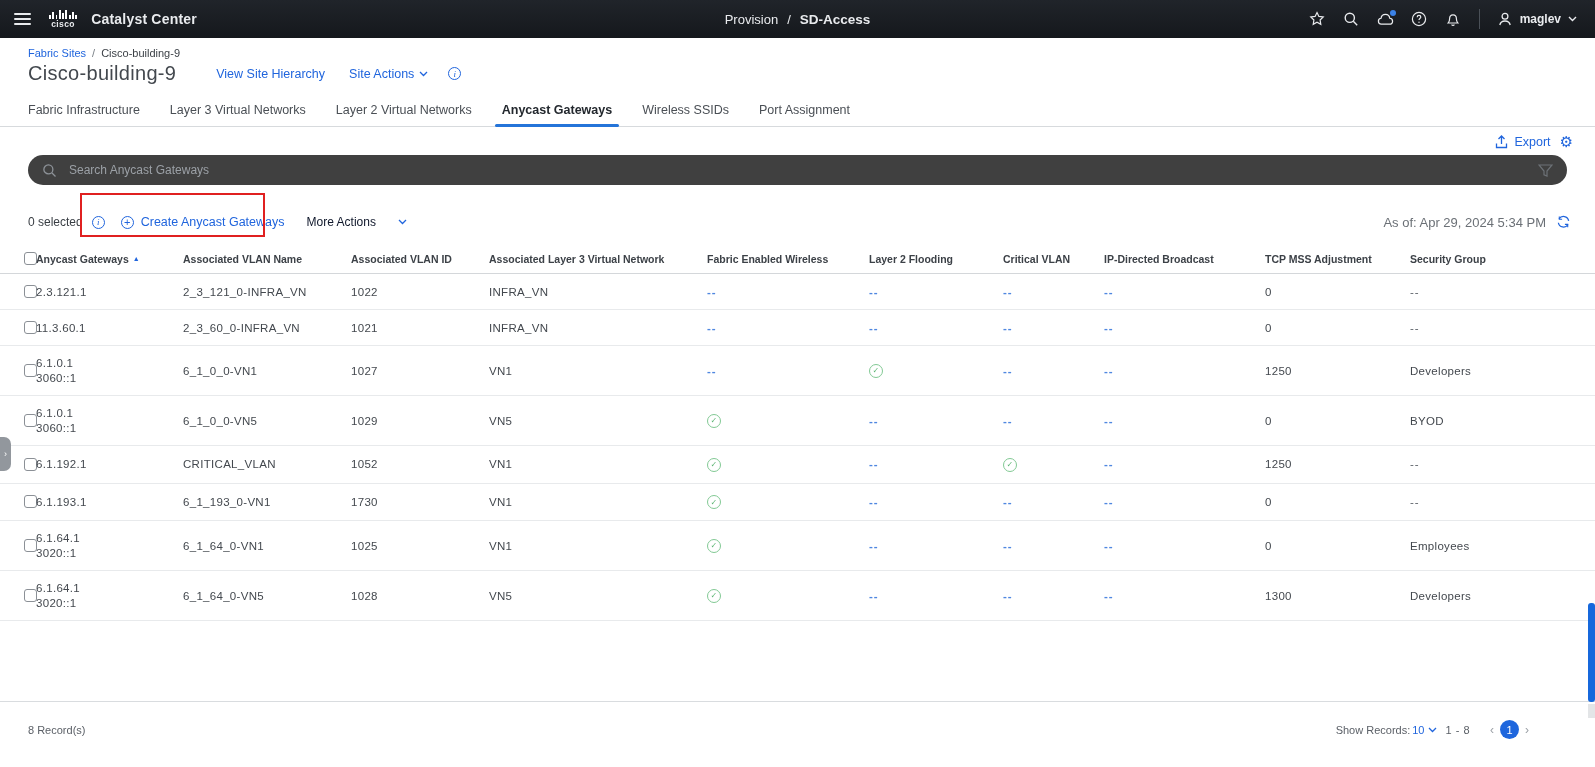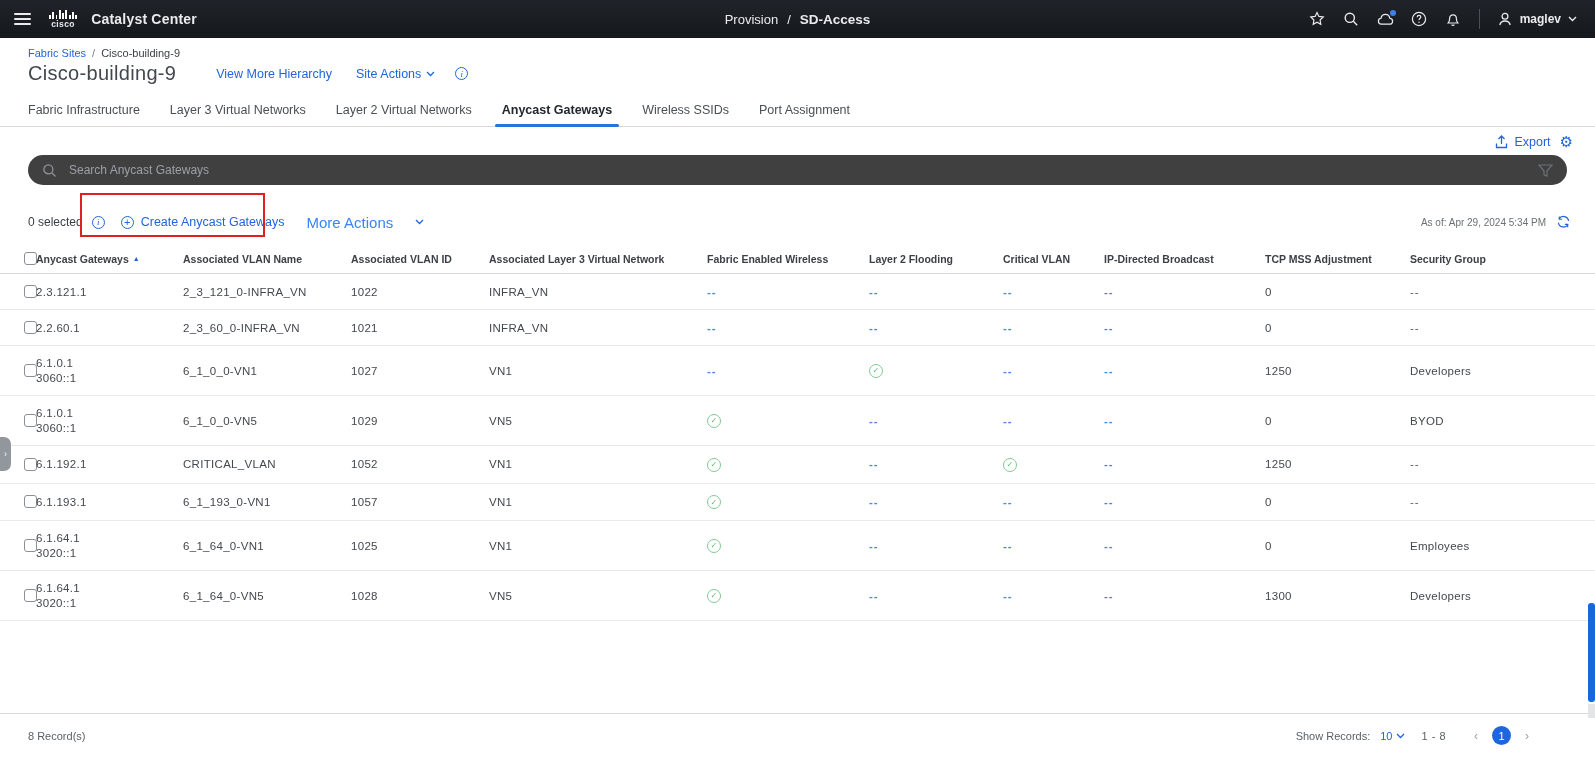--- a/index.html
+++ b/index.html
@@ -52,41 +52,41 @@
   .search-box { height:30px; background:#404040; border-radius:15px; display:flex; align-items:center; padding:0 14px; gap:12px; }
   .search-placeholder { color:#9ba0a6; font-size:12px; flex:1; }
   .funnel { cursor:pointer; }
 
   
   .actions-row { position:relative; margin:22px 24px 0 28px; height:30px; display:flex; align-items:center; font-size:12px; }
   .selected-text { color:#393e44; font-size:12px; }
   .actions-row .info-circle { margin-left:9px; }
   .create-link { margin-left:16px; color:#2065dd; display:flex; align-items:center; gap:7px; cursor:pointer; font-size:12.5px; }
   .plus-circle { width:13px; height:13px; border-radius:50%; border:1px solid #2065dd; color:#2065dd; display:inline-flex; align-items:center; justify-content:center; font-size:11px; line-height:1; }
-  .more-actions { margin-left:22px; color:#3b82f6; display:flex; align-items:center; gap:22px; cursor:pointer; font-size:15px; }
-  .asof { margin-left:auto; color:#6b7076; font-size:10px; display:flex; align-items:center; gap:10px; }
+  .more-actions { margin-left:22px; color:#0f172a; display:flex; align-items:center; gap:22px; cursor:pointer; font-size:12px; }
+  .asof { margin-left:auto; color:#6b7076; font-size:13px; display:flex; align-items:center; gap:10px; }
   .refresh-icon { cursor:pointer; }
   .highlight-box { position:absolute; left:52px; top:-14px; width:185px; height:44px; border:2.5px solid #e02020; pointer-events:none; }
 
   
   .table-wrap { margin-top:6px; }
   table { border-collapse:collapse; width:1595px; table-layout:fixed; }
   th { text-align:left; font-size:10.5px; font-weight:bold; color:#3c4147; padding:9px 6px 8px 0; border-bottom:1px solid #d4d7da; white-space:nowrap; }
   th .sort { color:#2065dd; font-size:7px; margin-left:4px; vertical-align:2px; }
   td { font-size:11.5px; color:#43484e; padding:11px 6px 11px 0; border-bottom:1px solid #e8eaec; letter-spacing:.3px; vertical-align:middle; }
   td .line2 { margin-top:3px; }
   .cb-cell { padding-left:24px !important; width:36px; }
   .checkbox { width:13px; height:13px; border:1.5px solid #8b9096; border-radius:3px; background:#fff; cursor:pointer; }
   .dash-blue { color:#4f87e0; font-weight:bold; letter-spacing:1px; }
   .dash-gray { color:#5a5f66; letter-spacing:1px; }
   .check-icon { display:inline-flex; width:14px; height:14px; border:1px solid #82c994; border-radius:50%; color:#5cb573; font-size:8px; align-items:center; justify-content:center; }
 
   
-  .footer { position:absolute; left:0; right:0; bottom:0; height:54px; border-top:1px solid #d9dcdf; background:#fff; display:flex; align-items:center; padding:0 60px 10px 28px; font-size:11px; color:#5a5f66; }
-  .footer-right { margin-left:auto; display:flex; align-items:center; gap:8px; }
+  .footer { position:absolute; left:0; right:0; bottom:0; height:66px; border-top:1px solid #d9dcdf; background:#fff; display:flex; align-items:center; padding:0 60px 10px 28px; font-size:11px; color:#5a5f66; }
+  .footer-right { margin-left:auto; display:flex; align-items:center; }
   .show-records-value { color:#2065dd; display:flex; align-items:center; gap:4px; cursor:pointer; margin-left:2px; }
   .range-text { margin-left:8px; letter-spacing:.5px; }
   .pg-arrow { color:#9ba0a6; cursor:pointer; padding:0 6px; font-size:12px; }
   .pg-arrow.left { margin-left:14px; }
   .page-circle { width:19px; height:19px; border-radius:50%; background:#1e66dd; color:#fff; font-size:11px; display:flex; align-items:center; justify-content:center; cursor:pointer; }
 
   
   .side-expander { position:absolute; left:0; top:437px; width:11px; height:34px; background:#92979d; border-radius:0 7px 7px 0; display:flex; align-items:center; justify-content:center; color:#fff; font-size:9px; cursor:pointer; }
   .vscroll-thumb { position:absolute; right:0; top:603px; width:7px; height:99px; background:#1668dc; border-radius:3px; cursor:pointer; }
   .vscroll-stub { position:absolute; right:0; top:704px; width:7px; height:14px; background:#e3e5e7; }
@@ -170,21 +170,21 @@
   </div>
 
   <div class="crumb-row">
     <span class="crumb-link">Fabric Sites</span>
     <span class="crumb-sep">/</span>
     <span class="crumb-cur">Cisco-building-9</span>
   </div>
 
   <div class="title-row">
     <span class="page-title">Cisco-building-9</span>
-    <span class="title-link">View More Hierarchy</span>
+    <span class="title-link">View Site Hierarchy</span>
     <span class="site-actions">
       <span>Site Actions</span>
       <svg width="9" height="6" viewBox="0 0 9 6" fill="none" stroke="#2065dd" stroke-width="1.3">
           <path d="M1 1l3.5 3.5L8 1"></path>
         </svg>
     </span>
     <span class="info-circle">i</span>
   </div>
 
   <div class="tab-bar">
@@ -293,21 +293,21 @@
             <td><span class="dash-blue">--</span></td>
             <td><span class="dash-blue">--</span></td>
             <td>0</td>
             <td><span class="dash-gray">--</span></td>
           </tr>
           <tr>
             <td class="cb-cell">
               <div class="checkbox"></div>
             </td>
             <td>
-              <div>2.2.60.1</div>
+              <div>11.3.60.1</div>
             </td>
             <td>2_3_60_0-INFRA_VN</td>
             <td>1021</td>
             <td>INFRA_VN</td>
             <td><span class="dash-blue">--</span></td>
             <td><span class="dash-blue">--</span></td>
             <td><span class="dash-blue">--</span></td>
             <td><span class="dash-blue">--</span></td>
             <td>0</td>
             <td><span class="dash-gray">--</span></td>
@@ -366,21 +366,21 @@
             <td><span class="dash-gray">--</span></td>
           </tr>
           <tr>
             <td class="cb-cell">
               <div class="checkbox"></div>
             </td>
             <td>
               <div>6.1.193.1</div>
             </td>
             <td>6_1_193_0-VN1</td>
-            <td>1057</td>
+            <td>1730</td>
             <td>VN1</td>
             <td><span class="check-icon">✓</span></td>
             <td><span class="dash-blue">--</span></td>
             <td><span class="dash-blue">--</span></td>
             <td><span class="dash-blue">--</span></td>
             <td>0</td>
             <td><span class="dash-gray">--</span></td>
           </tr>
           <tr>
             <td class="cb-cell">

